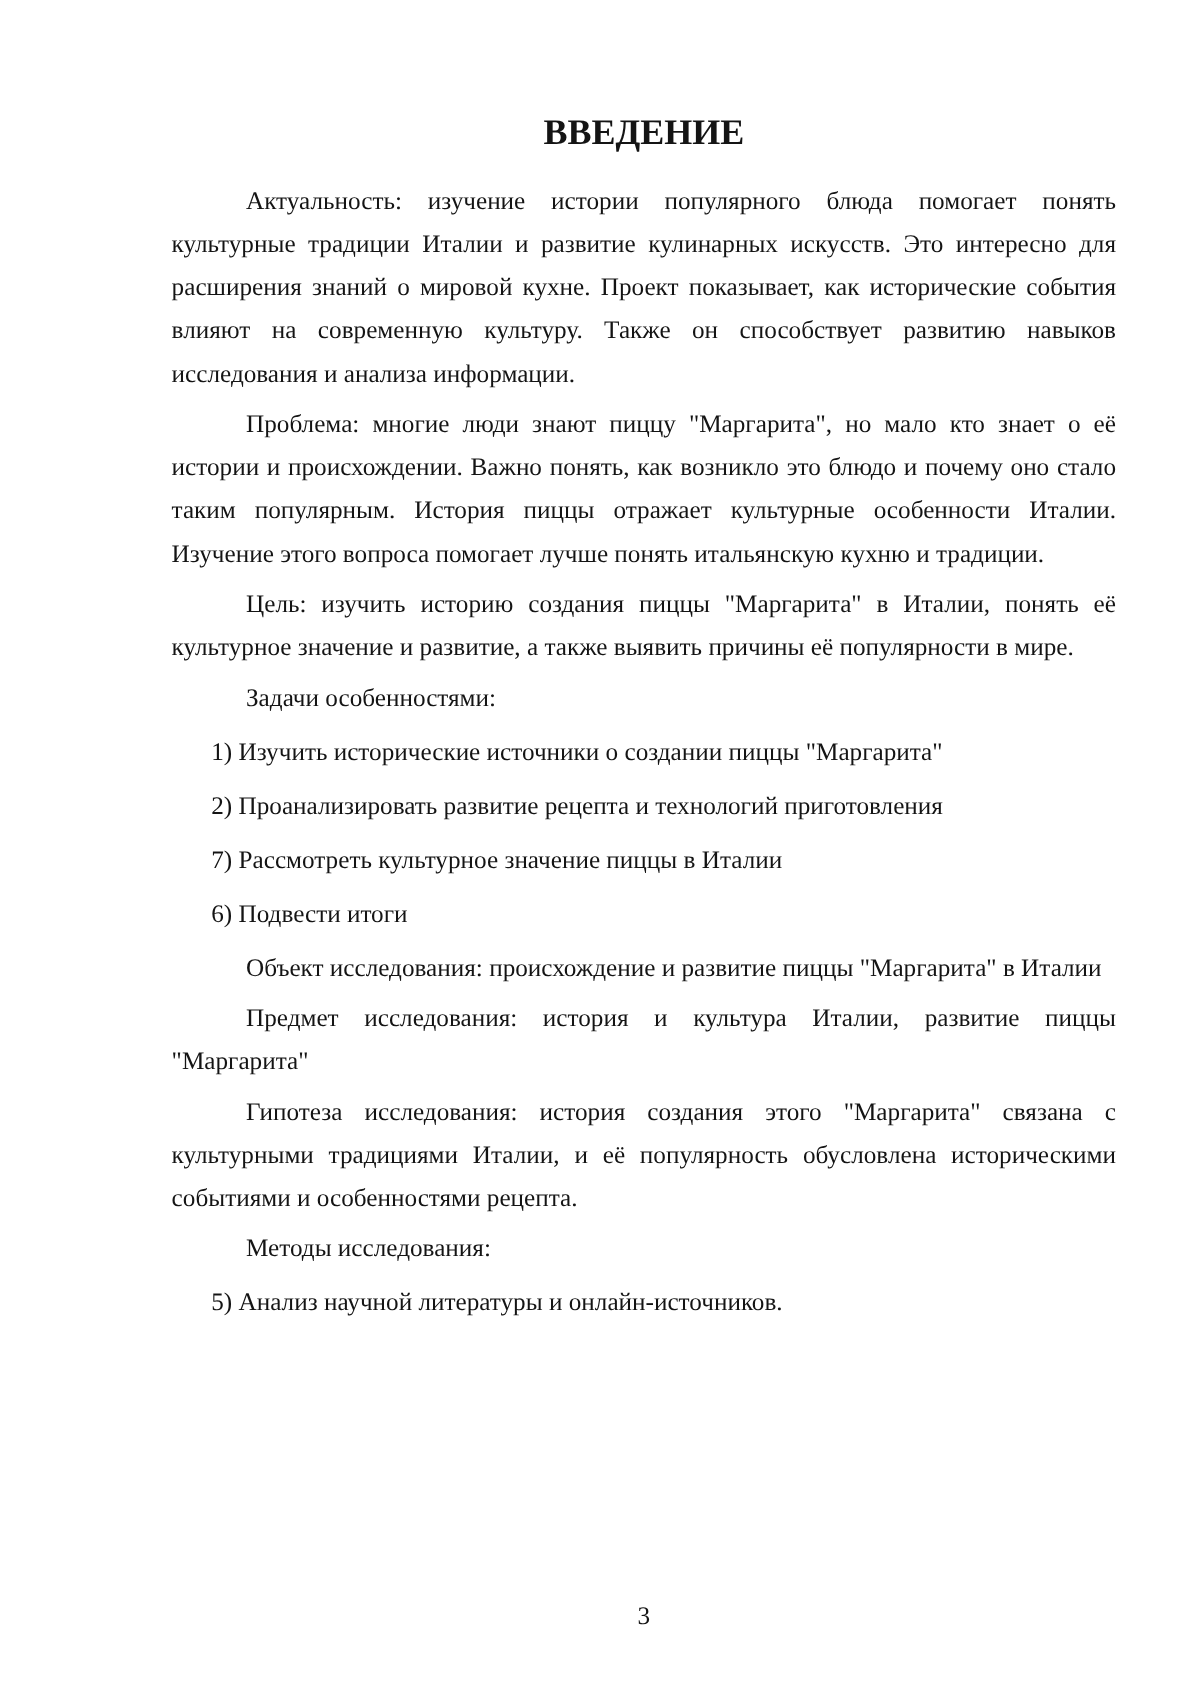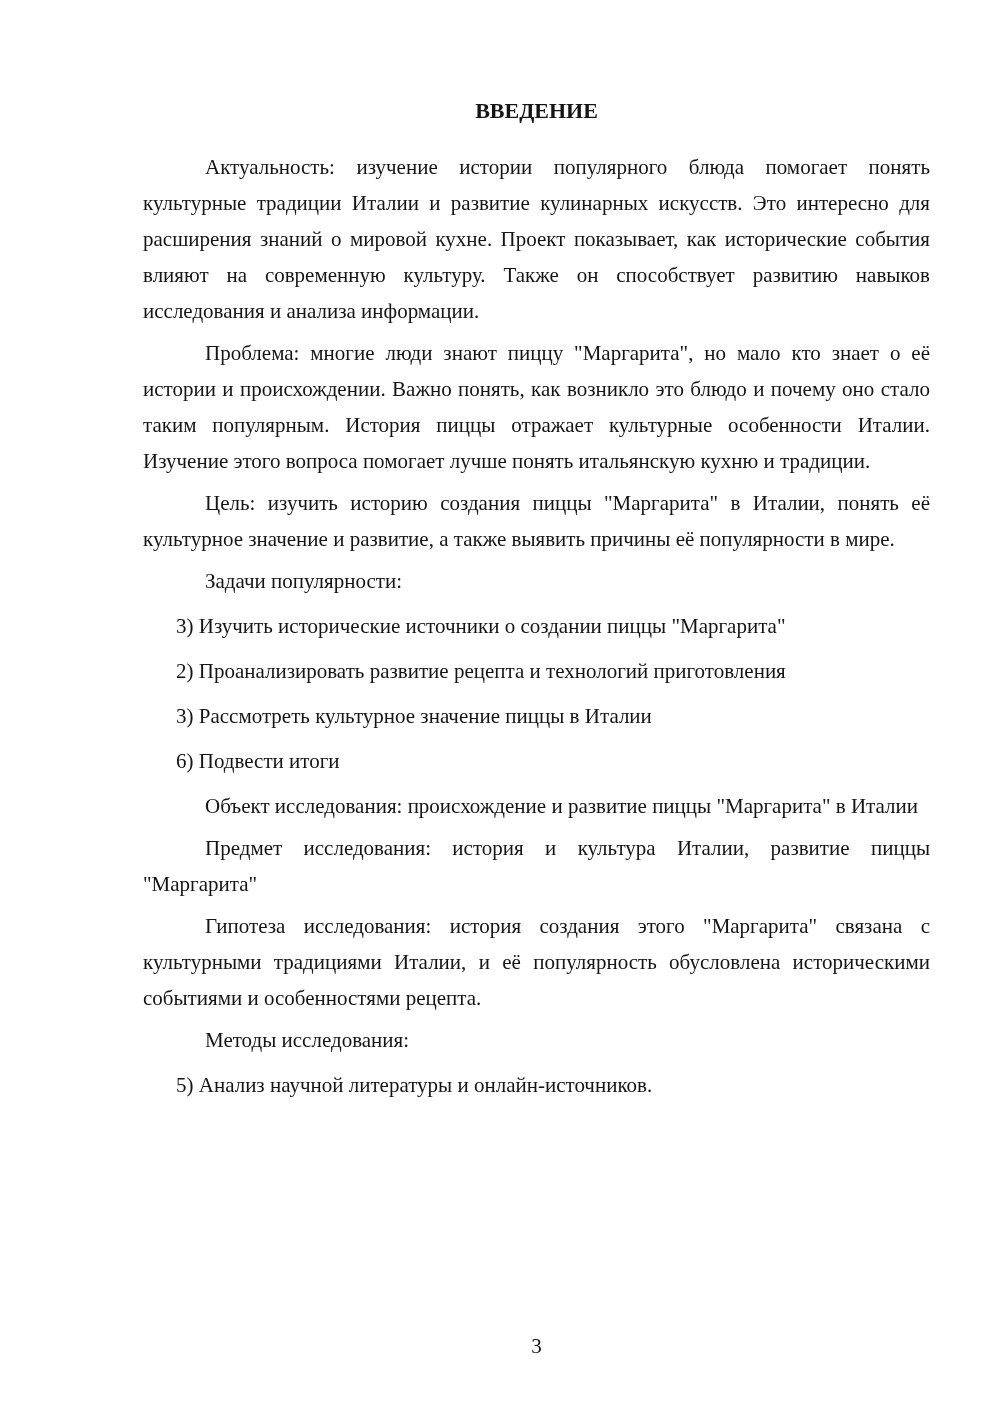--- a/index.html
+++ b/index.html
@@ -17,21 +17,21 @@
     font-family: "Liberation Serif", serif;
     font-size: 21px;
     line-height: 36px;
     color: #141414;
     overflow: hidden;
   }
   .doc-title {
     margin: 0 0 20px 0;
     text-align: center;
     font-weight: bold;
-    font-size: 22px;
+    font-size: 30px;
   }
   p.para {
     margin: 0 0 6px 0;
     text-align: justify;
     text-indent: 62px;
   }
   p.list-item {
     margin: 9px 0;
     padding-left: 33px;
     text-align: left;
@@ -49,25 +49,25 @@
 </head>
 <body>
 
 <div class="page">
 
   <h1 class="doc-title">ВВЕДЕНИЕ</h1>
 
   <p class="para">Актуальность: изучение истории популярного блюда помогает понять культурные традиции Италии и развитие кулинарных искусств. Это интересно для расширения знаний о мировой кухне. Проект показывает, как исторические события влияют на современную культуру. Также он способствует развитию навыков исследования и анализа информации.</p>
   <p class="para">Проблема: многие люди знают пиццу "Маргарита", но мало кто знает о её истории и происхождении. Важно понять, как возникло это блюдо и почему оно стало таким популярным. История пиццы отражает культурные особенности Италии. Изучение этого вопроса помогает лучше понять итальянскую кухню и традиции.</p>
   <p class="para">Цель: изучить историю создания пиццы "Маргарита" в Италии, понять её культурное значение и развитие, а также выявить причины её популярности в мире.</p>
-  <p class="para">Задачи популярности:</p>
+  <p class="para">Задачи особенностями:</p>
 
-  <p class="list-item">3) Изучить исторические источники о создании пиццы "Маргарита"</p>
+  <p class="list-item">1) Изучить исторические источники о создании пиццы "Маргарита"</p>
   <p class="list-item">2) Проанализировать развитие рецепта и технологий приготовления</p>
-  <p class="list-item">3) Рассмотреть культурное значение пиццы в Италии</p>
+  <p class="list-item">7) Рассмотреть культурное значение пиццы в Италии</p>
   <p class="list-item">6) Подвести итоги</p>
 
   <p class="para">Объект исследования: происхождение и развитие пиццы "Маргарита" в Италии</p>
   <p class="para">Предмет исследования: история и культура Италии, развитие пиццы "Маргарита"</p>
   <p class="para">Гипотеза исследования: история создания этого "Маргарита" связана с культурными традициями Италии, и её популярность обусловлена историческими событиями и особенностями рецепта.</p>
   <p class="para">Методы исследования:</p>
 
   <p class="list-item">5) Анализ научной литературы и онлайн-источников.</p>
 
   <div class="page-number">3</div>

